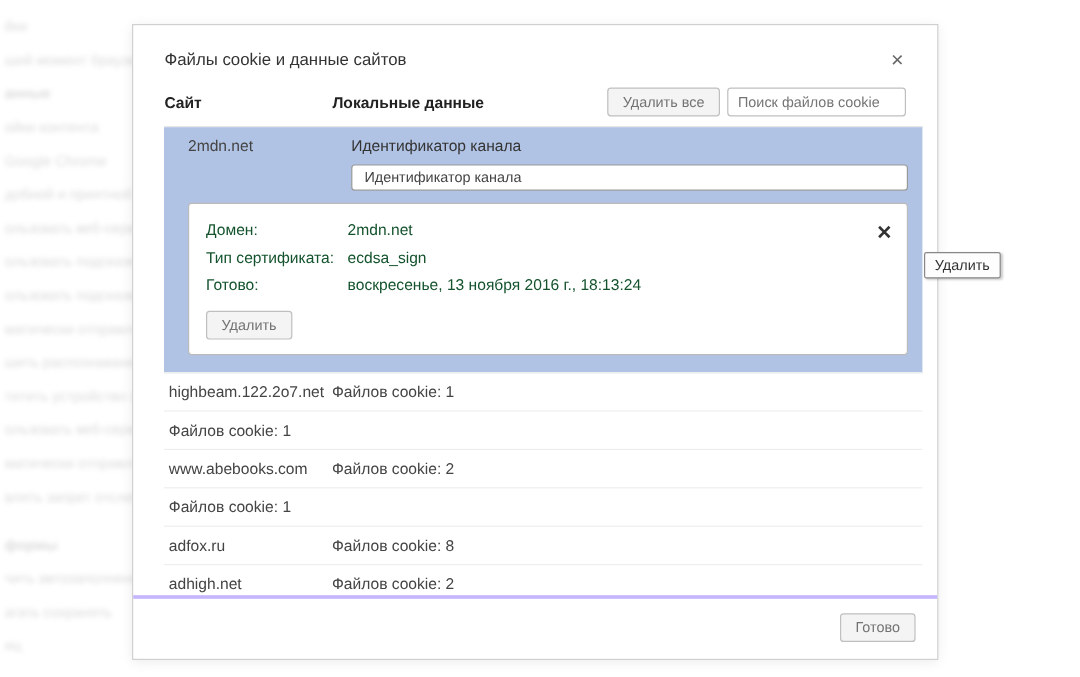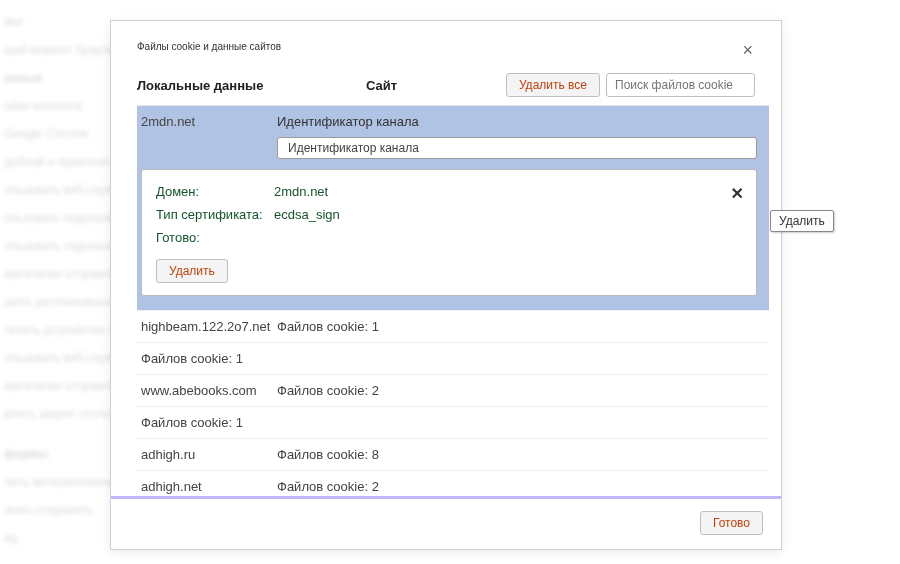--- a/index.html
+++ b/index.html
@@ -39,21 +39,21 @@
       display: flex;
       flex-direction: column;
     }
     .modal-header {
       padding: 20px 26px 14px 26px;
       display: flex;
       justify-content: space-between;
       align-items: flex-start;
     }
     .modal-title {
-      font-size: 10px;
+      font-size: 14px;
       font-weight: 400;
       color: #333;
     }
     .close-x {
       font-size: 18px;
       color: #666;
       cursor: pointer;
       line-height: 1;
       padding: 0 2px;
     }
@@ -69,21 +69,21 @@
     }
     .col-site { width: 140px; flex: 0 0 140px; }
     .col-local { flex: 1; }
     .toolbar-right { display: flex; gap: 6px; }
     .btn {
       background: #f4f4f4;
       border: 1px solid #bfbfbf;
       border-radius: 3px;
       padding: 4px 12px;
       font-size: 12px;
-      color: #c2410c;
+      color: #737373;
       cursor: pointer;
       font-family: inherit;
     }
     .search-input {
       border: 1px solid #bfbfbf;
       border-radius: 3px;
       padding: 4px 8px;
       font-size: 12px;
       width: 149px;
       font-family: inherit;
@@ -103,21 +103,21 @@
       padding: 8px 0 8px 4px;
       border-bottom: 1px solid #eee;
       font-size: 13px;
       color: #444;
     }
     .row-site { width: 136px; flex: 0 0 136px; }
     .row-local { flex: 1; }
     .row.expanded {
       background: #b1c3e4;
       flex-direction: column;
-      padding: 8px 12px 14px 4px;
+      padding: 8px 12px 14px 20px;
       position: relative;
     }
     .exp-top { display: flex; }
     .exp-top .row-local { color: #333; }
     .chip {
       display: inline-block;
       background: #fff;
       border: 1px solid #999;
       border-radius: 3px;
       padding: 3px 10px;
@@ -197,22 +197,22 @@
   <div>иц</div>
 </div>
 
 <div class="modal">
   <div class="modal-header">
     <span class="modal-title">Файлы cookie и данные сайтов</span>
     <span class="close-x">×</span>
   </div>
 
   <div class="toolbar">
+    <div class="col-head col-site">Сайт</div>
     <div class="col-head col-local">Локальные данные</div>
-    <div class="col-head col-site">Сайт</div>
     <div class="toolbar-right">
       <button class="btn">Удалить все</button>
       <input class="search-input" type="text" placeholder="Поиск файлов cookie" style="">
     </div>
   </div>
 
   <div class="list-wrap">
     <div class="row expanded">
       <div class="exp-top">
         <div class="row-site">2mdn.net</div>
@@ -224,41 +224,42 @@
         <div class="detail-row">
           <span class="detail-label">Домен:</span>
           <span class="detail-val">2mdn.net</span>
         </div>
         <div class="detail-row">
           <span class="detail-label">Тип сертификата:</span>
           <span class="detail-val">ecdsa_sign</span>
         </div>
         <div class="detail-row">
           <span class="detail-label">Готово:</span>
+          <span class="detail-val">воскресенье, 13 ноября 2016 г., 18:13:24</span>
         </div>
         <button class="btn detail-delete">Удалить</button>
       </div>
     </div>
 
     <div class="row">
       <div class="row-site">highbeam.122.2o7.net</div>
       <div class="row-local">Файлов cookie: 1</div>
     </div>
     <div class="row">
       <div class="row-local">Файлов cookie: 1</div>
     </div>
     <div class="row">
       <div class="row-site">www.abebooks.com</div>
       <div class="row-local">Файлов cookie: 2</div>
     </div>
     <div class="row">
       <div class="row-local">Файлов cookie: 1</div>
     </div>
     <div class="row">
-      <div class="row-site">adhigh.ru</div>
+      <div class="row-site">adfox.ru</div>
       <div class="row-local">Файлов cookie: 8</div>
     </div>
     <div class="row">
       <div class="row-site">adhigh.net</div>
       <div class="row-local">Файлов cookie: 2</div>
     </div>
 
   </div>
 
   <div class="modal-footer">

